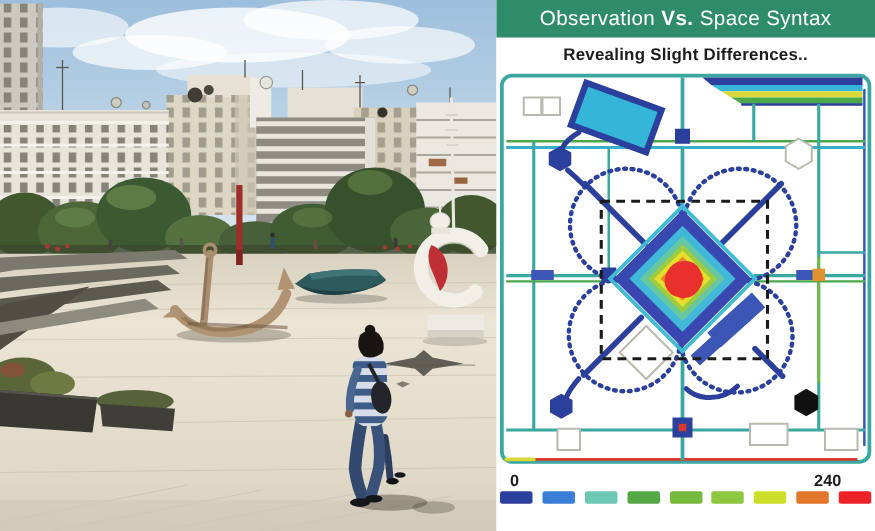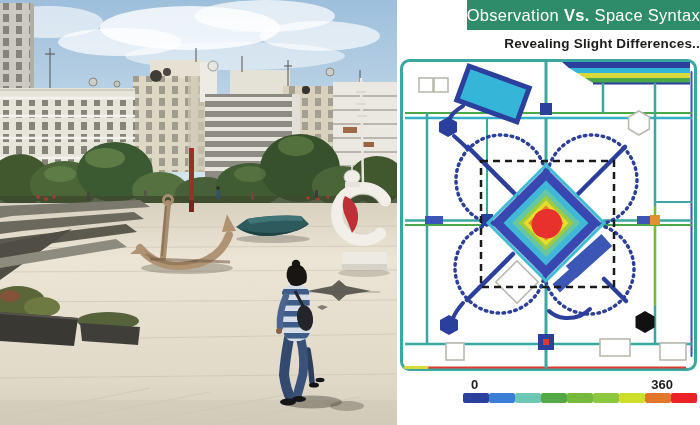--- a/index.html
+++ b/index.html
@@ -1,20 +1,20 @@
 <!DOCTYPE html>
 <html><head>
 <meta charset="utf-8">
 <style>
   html,body{margin:0;padding:0;background:#ffffff;}
   body{width:700px;height:425px;overflow:hidden;font-family:"Liberation Sans",sans-serif;}
   .stage{display:flex;width:700px;height:425px;}
   .photo{width:397px;height:425px;position:relative;overflow:hidden;background:#cfe0ec;}
   .photo svg{display:block;width:397px;height:425px;}
-  .panel{width:303px;height:425px;background:#ffffff;display:flex;flex-direction:column;align-items:flex-end;}
+  .panel{width:303px;height:425px;background:#ffffff;display:flex;flex-direction:column;}
   .banner{height:30px;display:flex;align-items:center;justify-content:center;}
   .banner .t{color:#fff;font-size:16.5px;font-weight:400;letter-spacing:.3px;white-space:nowrap;}
   .banner .t b{font-weight:800;margin:0 5px;}
   .subtitle{height:26px;display:flex;align-items:center;justify-content:center;
             font-size:13.5px;font-weight:700;letter-spacing:.2px;}
   .map{height:319px;}
   .map svg{display:block;width:303px;height:319px;}
   .legend{flex:1;display:flex;flex-direction:column;justify-content:flex-start;padding-top:2px;}
   .lrow{display:flex;justify-content:space-between;font-weight:700;font-size:13px;color:#1d1d1b;line-height:15px;}
   .lrow.nums{padding:0 27px 1px 11px;}
@@ -399,21 +399,21 @@
           <path d="M137,161 Q140,154 149,153 Q159,152 163,160 Q168,168 162,176 Q156,184 147,182 Q138,181 135,172 Q134,165 137,161 Z" fill="#e8312c"></path>
         </g>
 
         <rect x="84" y="105" width="133" height="126" fill="none" stroke="#1a1a1a" stroke-width="2.5" stroke-dasharray="7 5"></rect>
       </svg>
     </div>
 
     <div class="legend">
       <div class="lrow nums">
         <span>0</span>
-        <span>360</span>
+        <span>240</span>
       </div>
       <div class="swatches" id="swatches">
           <div class="swatch" style="background: rgb(43, 63, 156);"></div>
           <div class="swatch" style="background: rgb(59, 126, 216);"></div>
           <div class="swatch" style="background: rgb(108, 199, 181);"></div>
           <div class="swatch" style="background: rgb(85, 168, 70);"></div>
           <div class="swatch" style="background: rgb(118, 185, 60);"></div>
           <div class="swatch" style="background: rgb(140, 199, 63);"></div>
           <div class="swatch" style="background: rgb(206, 222, 42);"></div>
           <div class="swatch" style="background: rgb(226, 118, 43);"></div>

